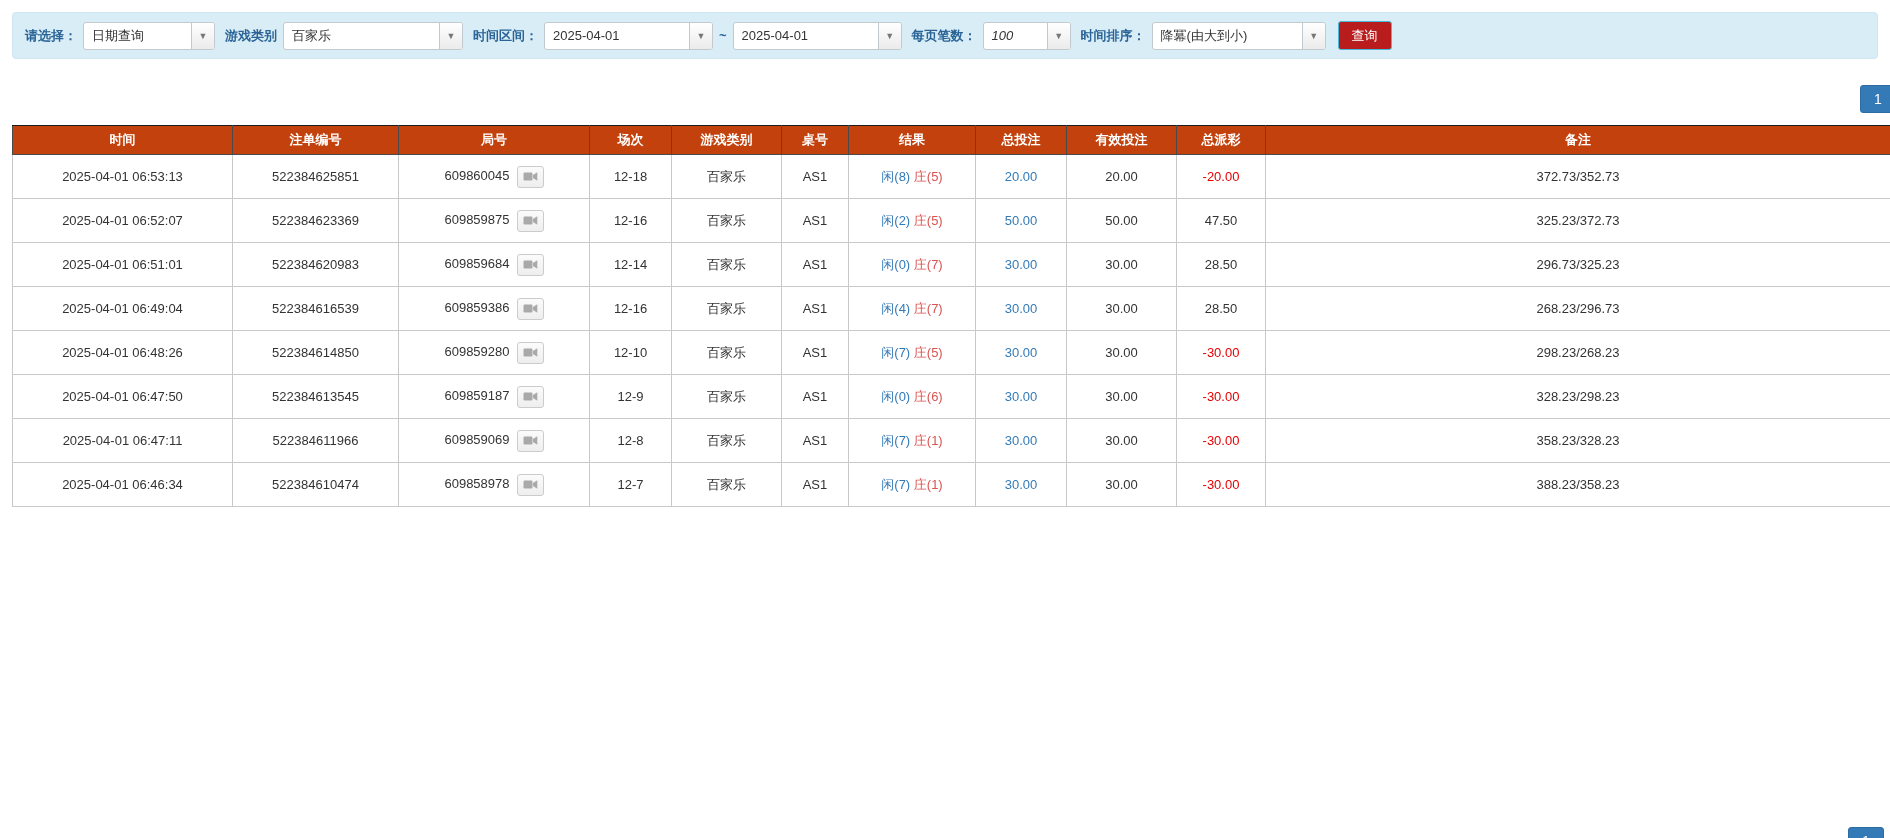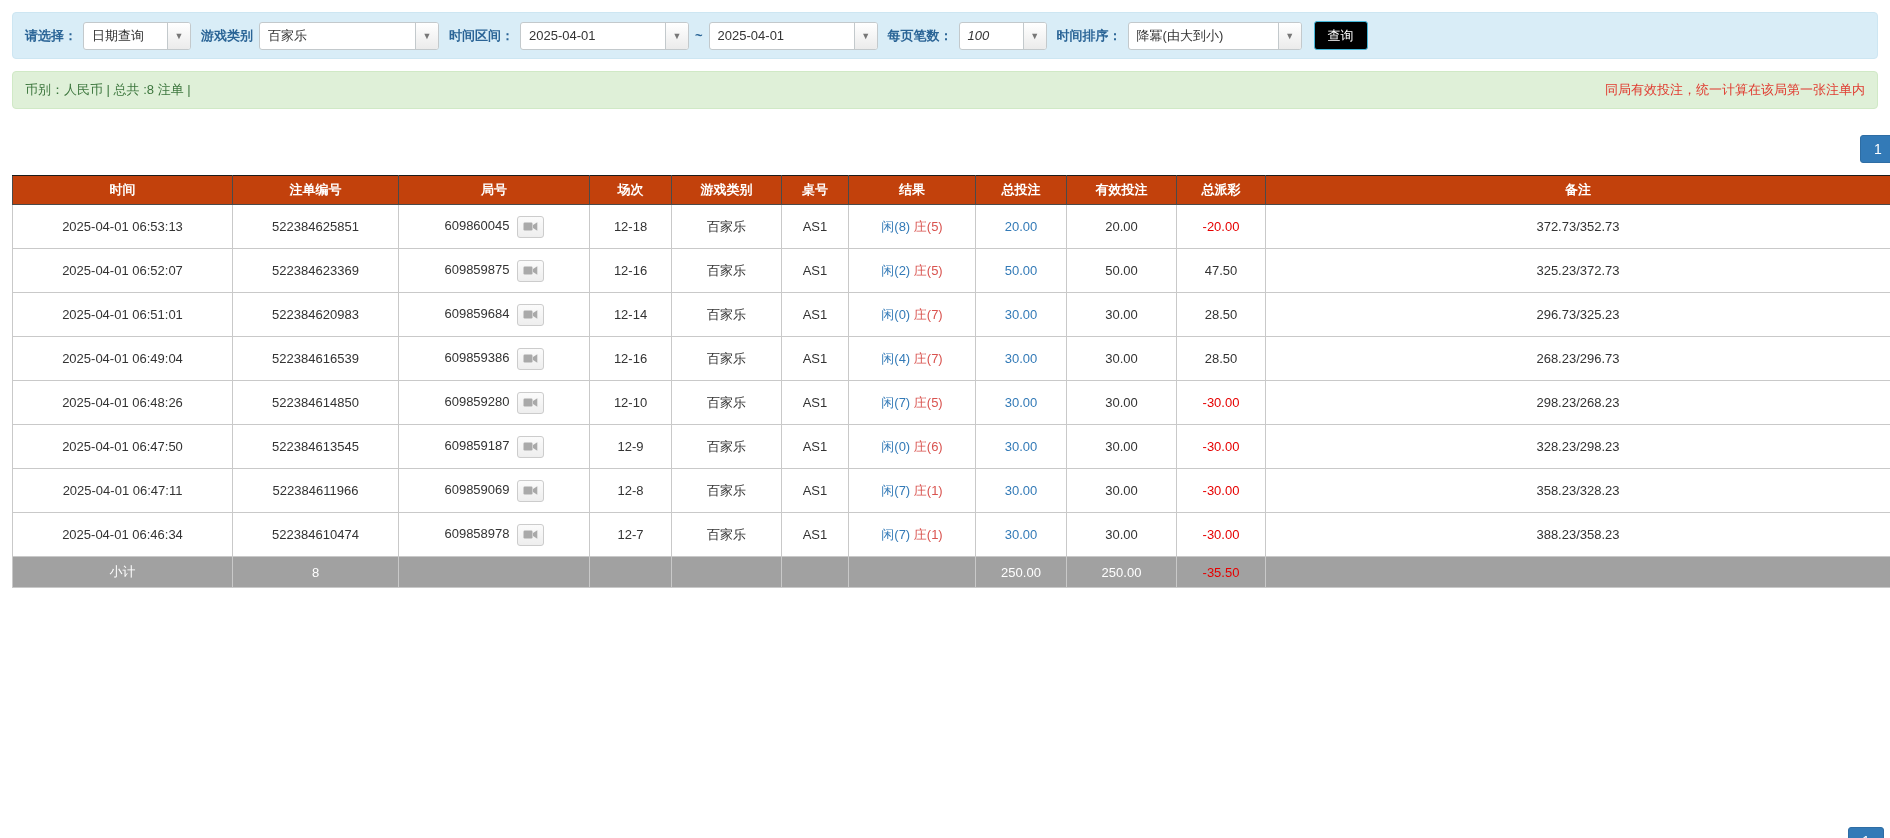--- a/index.html
+++ b/index.html
@@ -25,28 +25,28 @@
     background: #fff; border: 1px solid #c3c9cc; border-radius: 3px; height: 28px;
     display: inline-flex; align-items: center; overflow: hidden; cursor: pointer;
   }
   .combo-text { padding: 0 8px; flex: 1; text-align: left; white-space: nowrap; }
   .combo-btn {
     width: 23px; align-self: stretch; border-left: 1px solid #c3c9cc;
     background: linear-gradient(#ffffff, #ebebeb);
     display: flex; align-items: center; justify-content: center;
     color: #777; font-size: 9px;
   }
-  .w-select { width: 108px; }
+  .w-select { width: 132px; }
   .w-game { width: 180px; }
   .w-date { width: 169px; justify-content: center; }
   .w-size { width: 88px; font-style: italic; }
   .w-sort { width: 174px; gap: 30px; }
   .tilde { margin: 0 6px; color: #2a6496; font-weight: bold; }
   .search-btn {
-    background: #000000; color: #fff; border: 1px solid #46b8da; border-radius: 3px;
+    background: #b91c1c; color: #fff; border: 1px solid #46b8da; border-radius: 3px;
     height: 29px; padding: 0 13px; font-size: 13px; margin-left: 12px; cursor: pointer;
   }
 
   
   .summary-bar {
     width: 1866px; background: #dff0d8; border: 1px solid #d0e9c6; border-radius: 4px;
     margin-top: 12px; padding: 0 12px; height: 38px;
     display: flex; justify-content: space-between; align-items: center; color: #3c763d;
   }
   .summary-right { color: #e03a2f; }
@@ -117,24 +117,20 @@
 
     <span class="flabel">时间排序：</span>
     <div class="combo w-sort">
       <span class="combo-text">降冪(由大到小)</span>
       <span class="combo-btn">▼</span>
     </div>
 
     <button class="search-btn">查询</button>
   </div>
 
-  <div class="summary-bar">
-    <span class="summary-left">币别：人民币 | 总共 :8 注单 |</span>
-    <span class="summary-right">同局有效投注，统一计算在该局第一张注单内</span>
-  </div>
 
   <div class="pagination-top">
     <button class="page-btn">1</button>
   </div>
 
   <table>
     <colgroup>
       <col style="width:220px">
         <col style="width:166px">
         <col style="width:191px">
@@ -342,33 +338,20 @@
       <span class="player">闲(7)</span>
       <span class="banker">庄(1)</span>
     </td>
     <td><span class="bet-link">30.00</span></td>
     <td>30.00</td>
     <td class="payout neg">-30.00</td>
     <td>388.23/358.23</td>
   </tr>
       </tbody>
     <tfoot id="table-foot">
-        <tr class="foot">
-          <td>小计</td>
-          <td>8</td>
-          <td></td>
-          <td></td>
-          <td></td>
-          <td></td>
-          <td></td>
-          <td>250.00</td>
-          <td>250.00</td>
-          <td class="neg">-35.50</td>
-          <td></td>
-        </tr>
       </tfoot>
   </table>
 
 </div>
 
 <div class="pagination-bottom">
   <button class="page-btn">1</button>
 </div>
 
 </body></html>

